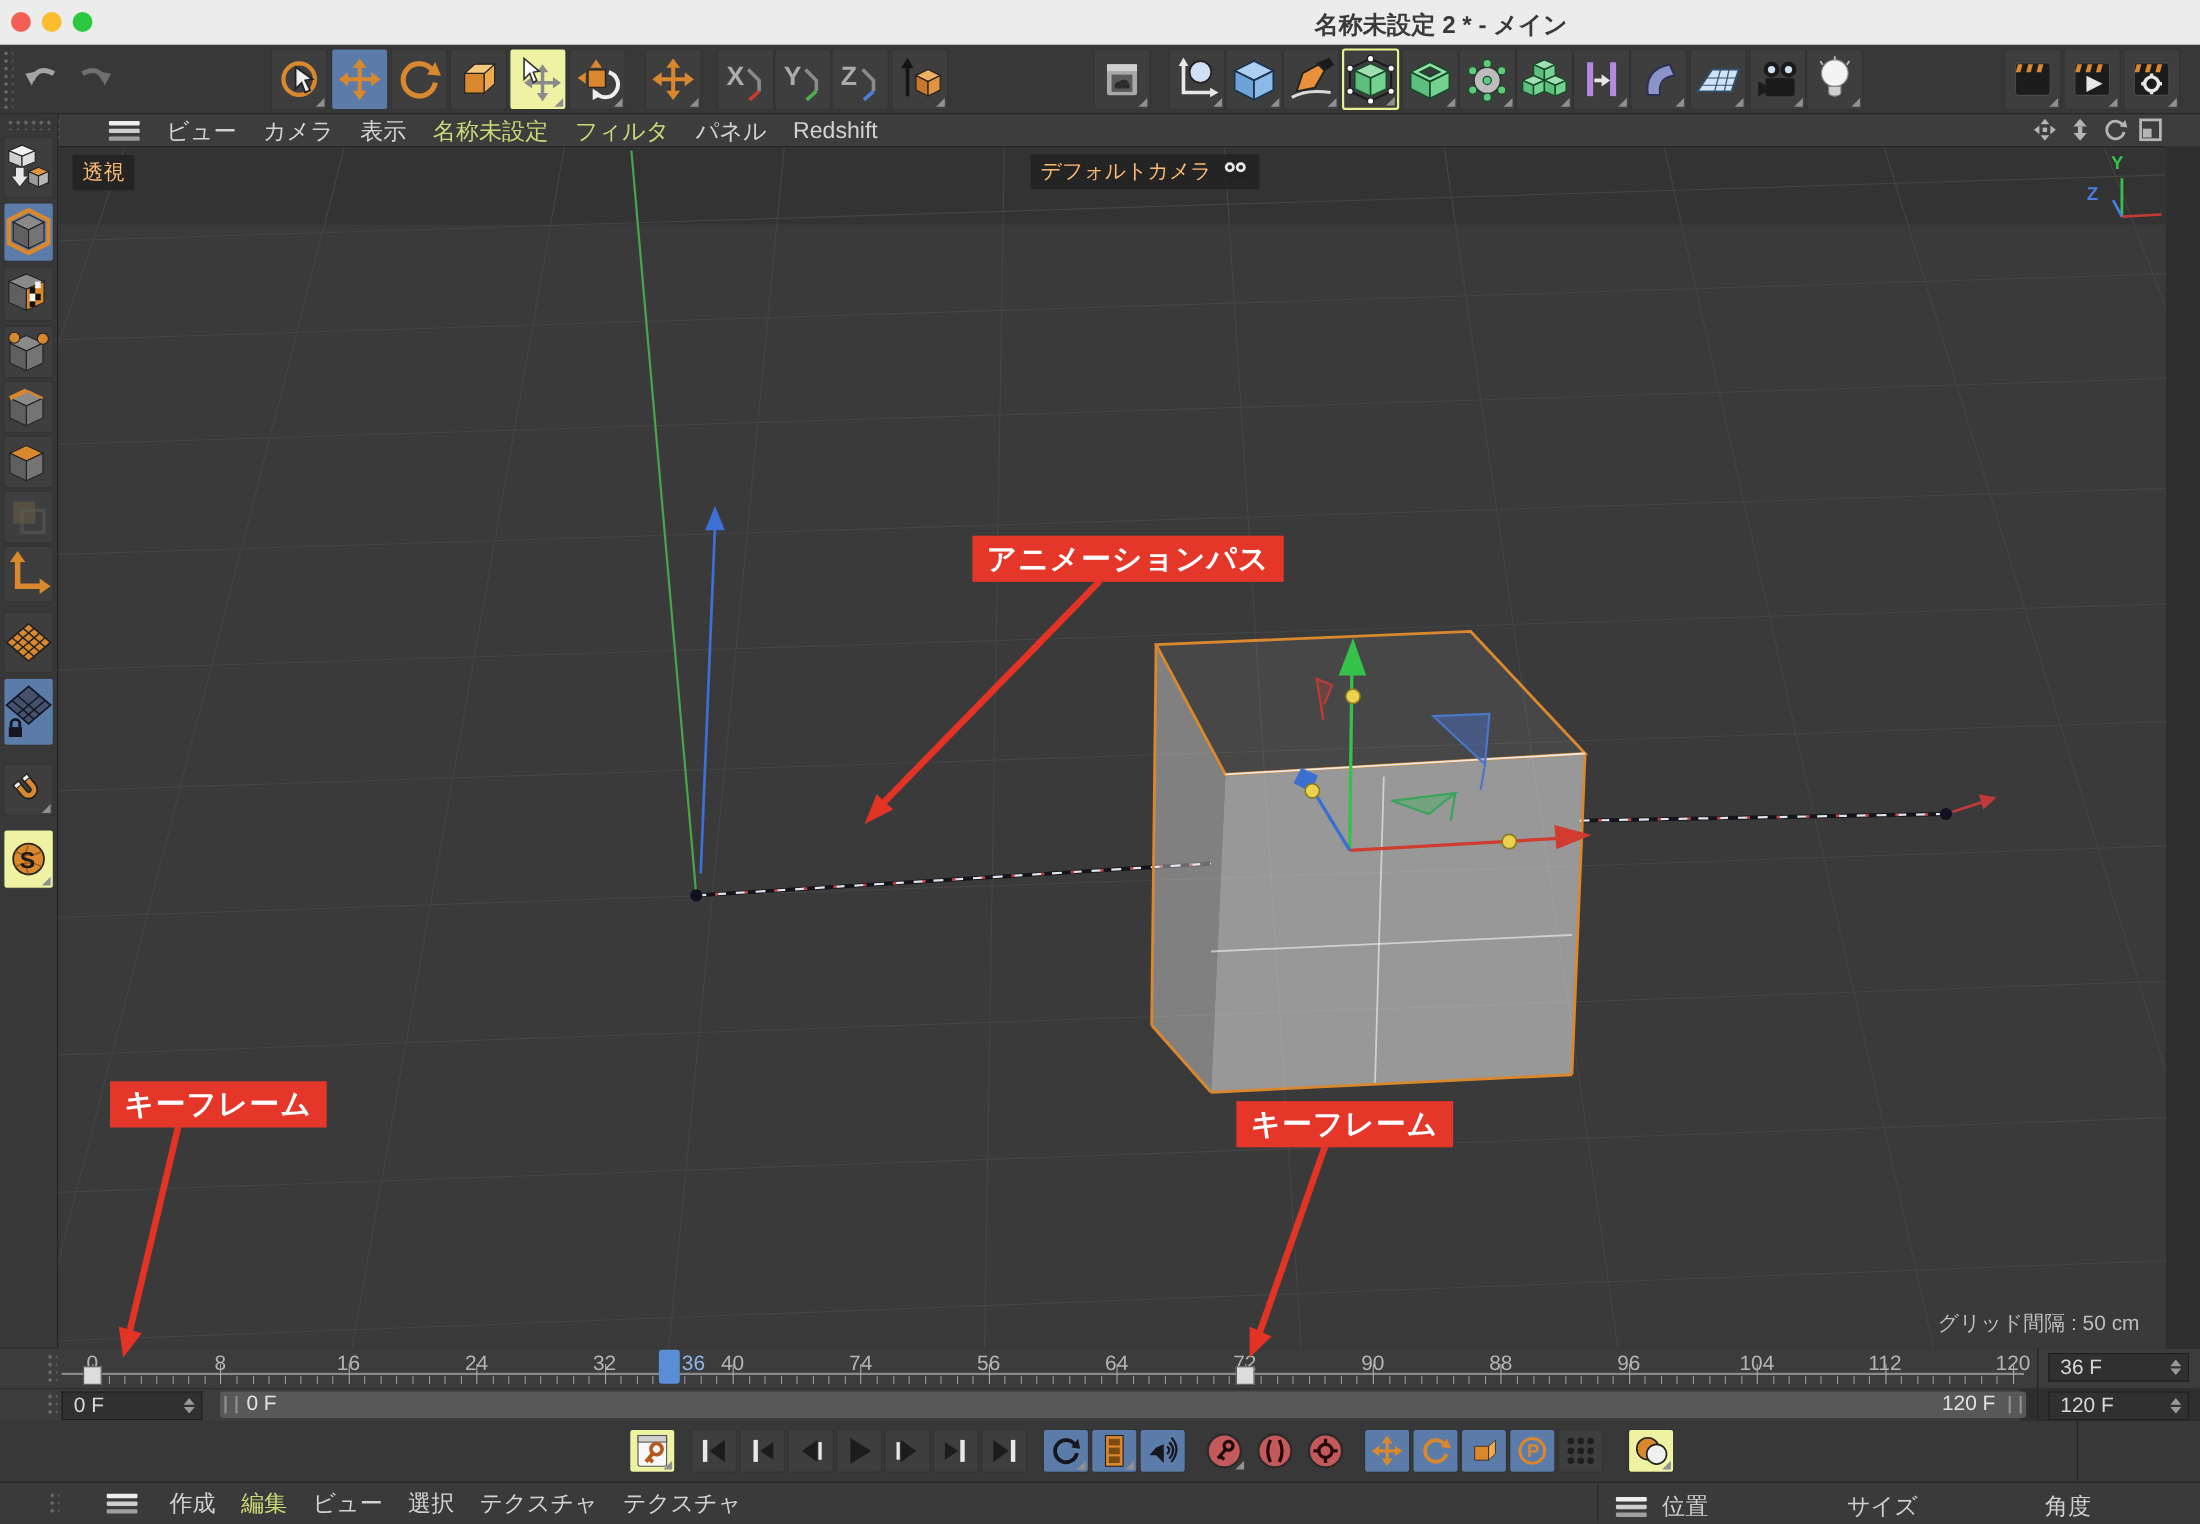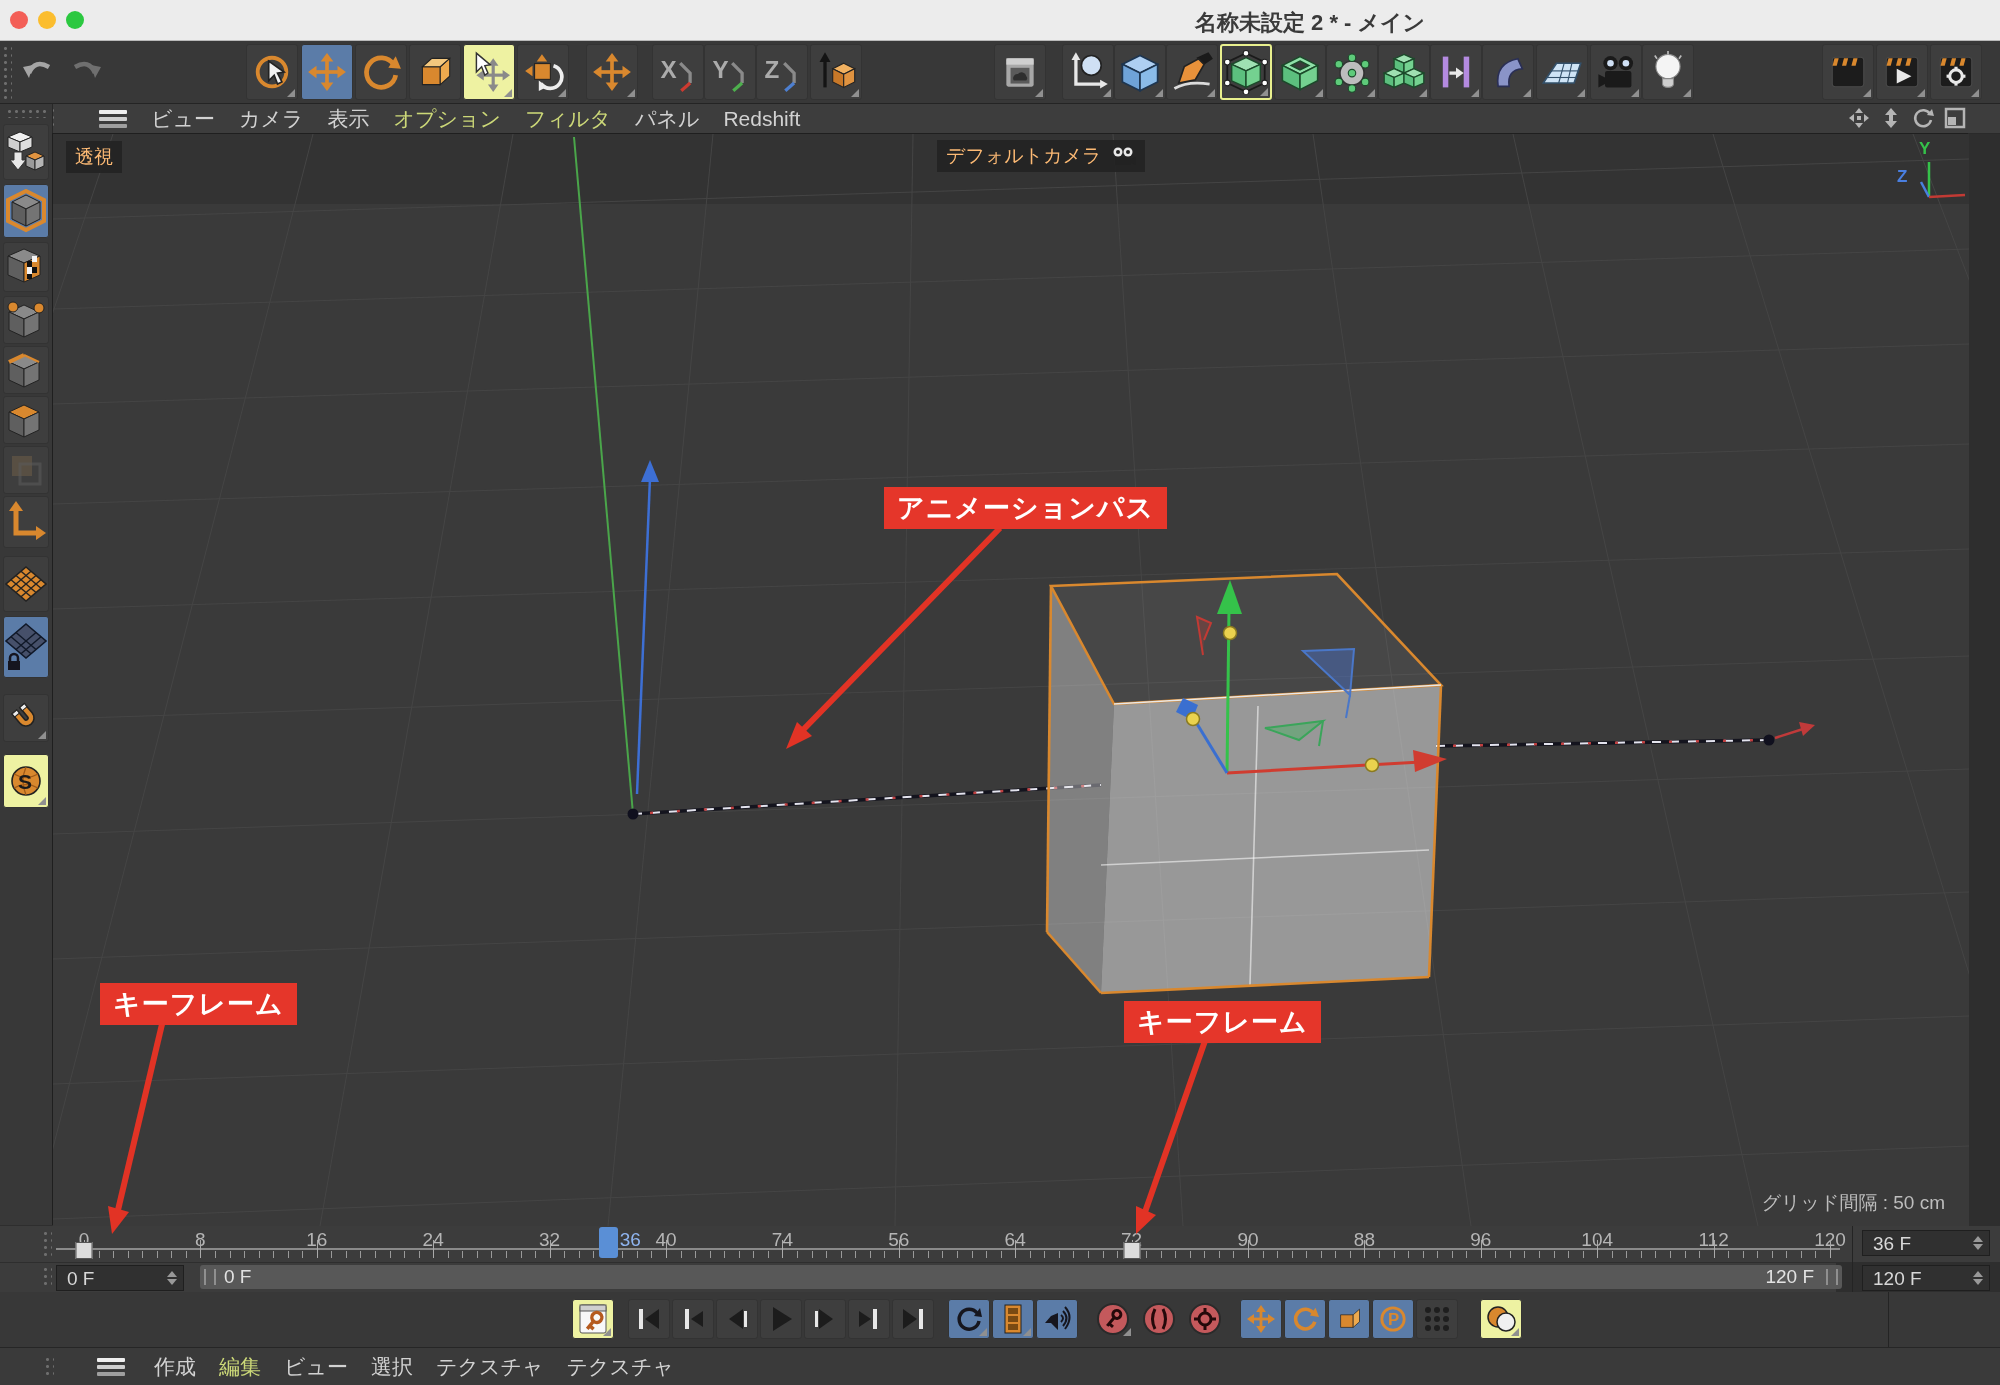--- a/index.html
+++ b/index.html
@@ -379,21 +379,21 @@
   <div class="abs grip" style="left:4px;top:3px;width:10px;height:23px"></div>
   <div class="items">
     <span class="burger">
         <i></i>
         <i></i>
         <i></i>
       </span>
     <span>ビュー</span>
     <span>カメラ</span>
     <span>表示</span>
-    <span class="hl">オプション</span>
+    <span class="hl">名称未設定</span>
     <span class="hl">フィルタ</span>
     <span>パネル</span>
     <span>Redshift</span>
   </div>
   <div id="vmenu-icons">
     <svg width="22" height="22" viewBox="0 0 22 22">
         <g fill="#b5b5b5">
           <polygon points="11,1 7,6 15,6"></polygon>
           <polygon points="11,21 7,16 15,16"></polygon>
           <polygon points="1,11 6,7 6,15"></polygon>
@@ -1033,13 +1033,23 @@
         <i></i>
         <i></i>
       </span>
     <span>作成</span>
     <span class="hl">編集</span>
     <span>ビュー</span>
     <span>選択</span>
     <span>テクスチャ</span>
     <span>テクスチャ</span>
   </div>
+  <div id="coord-head">
+    <span class="burger" style="position:absolute;left:16px;top:10px">
+        <i></i>
+        <i></i>
+        <i></i>
+      </span>
+    <span style="position:absolute;left:58px;top:7px">位置</span>
+    <span style="position:absolute;left:226px;top:7px">サイズ</span>
+    <span style="position:absolute;left:406px;top:7px">角度</span>
+  </div>
 </div>
 
 </body></html>

